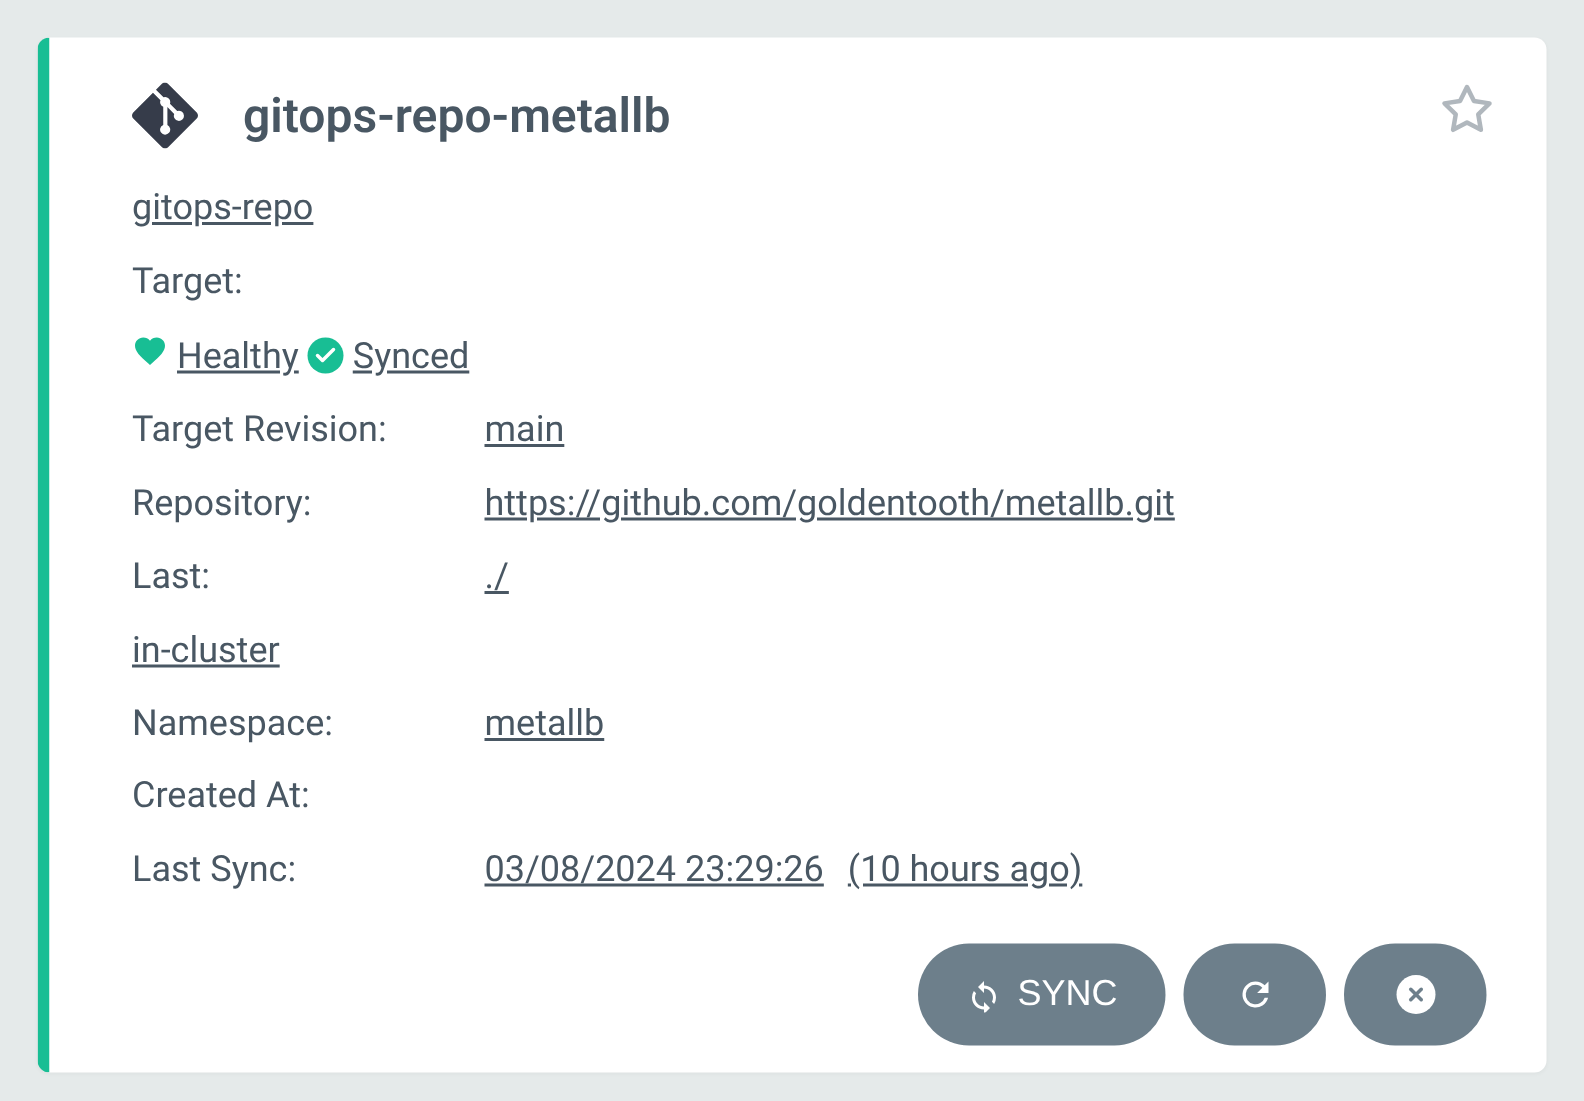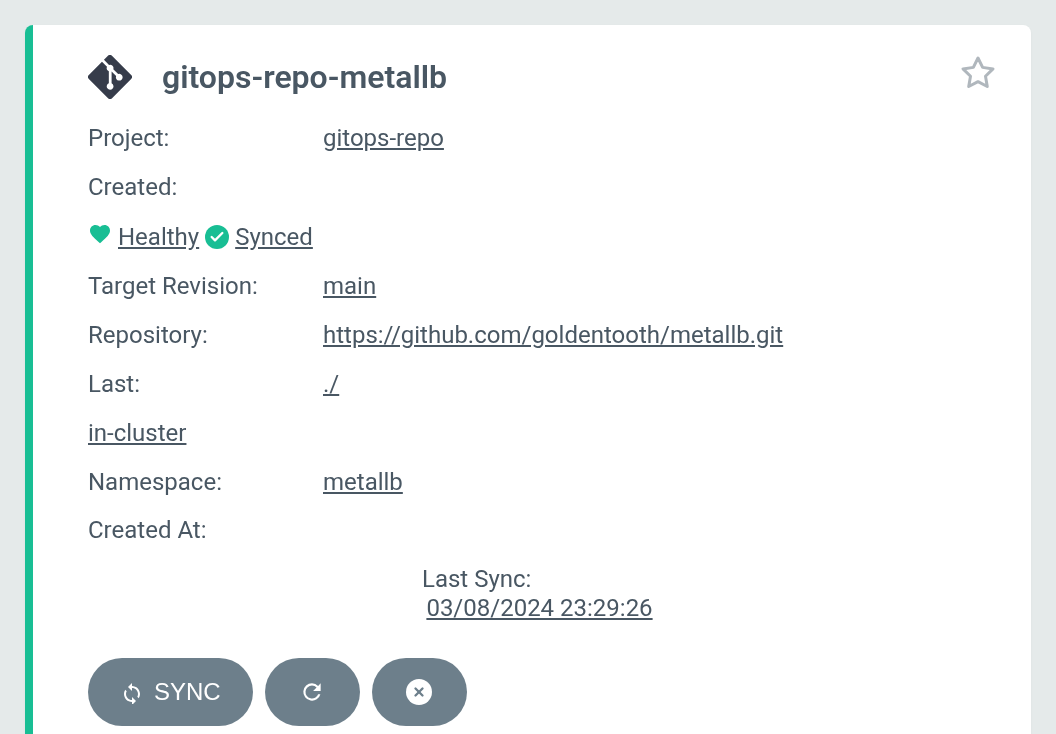--- a/index.html
+++ b/index.html
@@ -45,21 +45,21 @@
   .star svg { display: block; }
   .rows { }
   .row {
     display: flex;
     align-items: center;
     font-size: 24px;
     line-height: 1.2;
     margin-bottom: 20px;
     color: #495763;
   }
-  .row:last-of-type { margin-bottom: 0; flex-direction: column; }
+  .row:last-of-type { margin-bottom: 0; }
   .label {
     width: 235px;
     flex-shrink: 0;
     white-space: nowrap;
     overflow: hidden;
     text-overflow: ellipsis;
   }
   .value {
     display: flex;
     align-items: center;
@@ -79,20 +79,21 @@
     border-radius: 50%;
     background: #18BE94;
     color: #fff;
   }
   .check-badge svg { display: block; }
 
   .actions {
     display: flex;
     gap: 12px;
     margin-top: 35px;
+    justify-content: flex-end;
   }
   .btn {
     background: #6D7F8B;
     color: #fff;
     border: none;
     border-radius: 999px;
     height: 68px;
     display: inline-flex;
     align-items: center;
     justify-content: center;
@@ -133,28 +134,27 @@
 
   <span class="star">
     <svg viewBox="0 0 24 24" width="36" height="36" fill="none" stroke="#b0b7bd" stroke-width="2" stroke-linejoin="round" stroke-linecap="round">
       <polygon points="12 2 15.09 8.26 22 9.27 17 14.14 18.18 21.02 12 17.77 5.82 21.02 7 14.14 2 9.27 8.91 8.26 12 2"></polygon>
     </svg>
   </span>
 
   <div class="rows">
 
     <div class="row">
-      <div class="label">Project:</div>
       <div class="value">
           <span>gitops-repo</span>
         </div>
     </div>
 
     <div class="row">
-      <div class="label">Created:</div>
+      <div class="label">Target:</div>
       <div class="value">
           <span></span>
         </div>
     </div>
 
     <div class="row">
       <div class="value">
         <span class="heart">
           <svg viewBox="0 0 24 24" width="24" height="24" fill="#18BE94">
               <path d="M12 21.35l-1.45-1.32C5.4 15.36 2 12.28 2 8.5 2 5.42 4.42 3 7.5 3c1.74 0 3.41.81 4.5 2.09C13.09 3.81 14.76 3 16.5 3 19.58 3 22 5.42 22 8.5c0 3.78-3.4 6.86-8.55 11.54L12 21.35z"></path>
@@ -205,20 +205,21 @@
     </div>
 
     <div class="row">
       <div class="label">Created At:</div>
     </div>
 
     <div class="row">
       <div class="label">Last Sync:</div>
       <div class="value">
         <span>03/08/2024 23:29:26</span>
+        <span class="rel">(10 hours ago)</span>
       </div>
     </div>
 
   </div>
 
   <div class="actions">
     <button class="btn">
       <span class="btn-icon">
         <svg viewBox="0 0 24 24" width="24" height="24" fill="#fff">
             <path d="M12 6V3L8 7l4 4V8c3.31 0 6 2.69 6 6 0 1.01-.25 1.97-.7 2.8l1.46 1.46A7.93 7.93 0 0 0 20 14c0-4.42-3.58-8-8-8zm0 14c-3.31 0-6-2.69-6-6 0-1.01.25-1.97.7-2.8L5.24 9.74A7.93 7.93 0 0 0 4 14c0 4.42 3.58 8 8 8v3l4-4-4-4v3z"></path>

